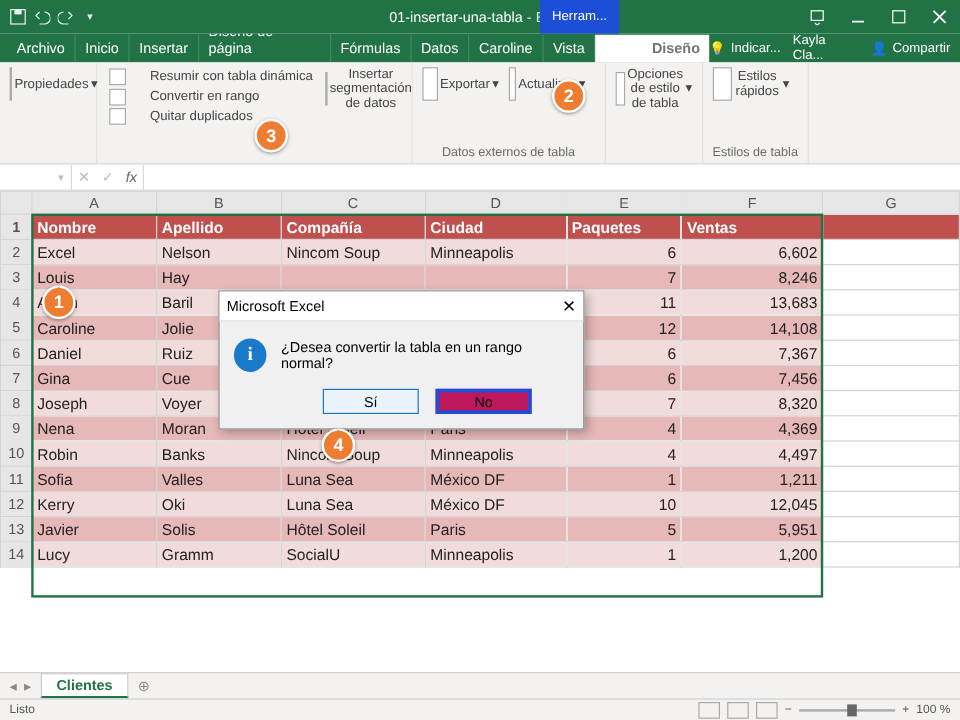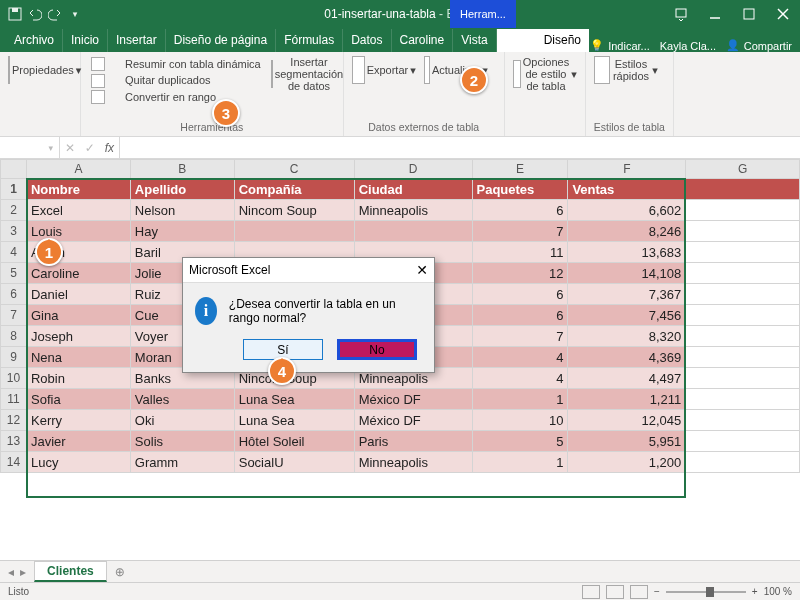--- a/index.html
+++ b/index.html
@@ -11,21 +11,21 @@
   .titlebar .qat span { width: 14px; height: 14px; display: inline-flex; align-items: center; justify-content: center; opacity: .9; }
   .titlebar .title { position: absolute; left: 0; right: 0; text-align: center; pointer-events: none; }
   .titlebar .title .app { color: #cfe8da; }
   .titlebar .tooltab { position: absolute; left: 450px; top: 0; height: 28px; background: #1d4ed8; padding: 0 10px; display: flex; align-items: center; font-size: 11px; }
   .titlebar .winbtns { margin-left: auto; display: flex; }
   .titlebar .winbtns div { width: 34px; height: 28px; display: flex; align-items: center; justify-content: center; }
 
   
   .tabsrow { background: #217346; height: 24px; display: flex; align-items: flex-end; color: #fff; font-size: 12px; padding-left: 6px; }
   .tabsrow .tab { padding: 4px 8px 5px; cursor: default; border-right: 1px solid rgba(255,255,255,.15); }
-  .tabsrow .tab.active { background: #fff; color: #000000; font-weight: 400; border: none; padding-left: 47px; }
+  .tabsrow .tab.active { background: #fff; color: #737373; font-weight: 700; border: none; padding-left: 47px; }
   .tabsrow .right { margin-left: auto; display: flex; align-items: center; gap: 10px; padding-right: 8px; font-size: 11px; }
   .tabsrow .right span { display: inline-flex; align-items: center; gap: 4px; }
 
   
   .ribbon { background: #f3f2f1; border-bottom: 1px solid #d8d8d8; height: 85px; display: flex; font-size: 11px; color: #444; }
   .group { border-right: 1px solid #e1e1e1; padding: 4px 8px 0; display: flex; flex-direction: column; justify-content: space-between; }
   .group .body { flex: 1; }
   .group .label { text-align: center; color: #6a6a6a; font-size: 10.5px; padding: 2px 0 3px; }
   .bigbtn { display: flex; flex-direction: row; align-items: center; gap: 2px; width: 64px; text-align: center; line-height: 1.1; }
   .bigbtn .ic { width: 28px; height: 28px; border: 1px solid #aaa; background: #fff; }
@@ -59,21 +59,21 @@
 
   
   .status { position: absolute; bottom: 0; left: 0; right: 0; height: 18px; background: #f3f2f1; border-top: 1px solid #d0d0d0; display: flex; align-items: center; font-size: 10px; color: #555; }
   .status .ready { padding: 0 8px; }
   .status .right { margin-left: auto; display: flex; align-items: center; gap: 6px; padding-right: 8px; }
   .status .vbtn { width: 18px; height: 14px; border: 1px solid #aaa; }
   .status .slider { width: 80px; height: 2px; background: #aaa; position: relative; }
   .status .slider::after { content:""; position:absolute; left:40px; top:-4px; width:8px; height:10px; background:#666; }
 
   
-  .dialog { position: absolute; left: 182px; top: 257px; width: 253px; background: #f0f0f0; border: 1px solid #888; box-shadow: 3px 3px 8px rgba(0,0,0,.3); font-size: 12px; }
+  .dialog { position: absolute; left: 182px; top: 242px; width: 305px; background: #f0f0f0; border: 1px solid #888; box-shadow: 3px 3px 8px rgba(0,0,0,.3); font-size: 12px; }
   .dialog .dtitle { background: #fff; border-bottom: 1px solid #ddd; padding: 4px 6px; display: flex; justify-content: space-between; align-items: center; }
   .dialog .dbody { padding: 14px 12px; display: flex; align-items: center; gap: 12px; }
   .dialog .dicon { width: 28px; height: 28px; border-radius: 50%; background: #1979ca; color: #fff; font-weight: bold; font-family: Georgia, serif; display: flex; align-items: center; justify-content: center; font-size: 16px; }
   .dialog .dbtns { display: flex; justify-content: center; gap: 14px; padding: 0 12px 12px; }
   .dialog .dbtns button { width: 80px; height: 21px; background: #be185d; border: 3px solid #1d4ed8; font-size: 12px; }
   .dialog .dbtns button.primary { border: 1px solid #1979ca; background: #eaf3fb; margin-left: 43px; }
 
   
   .callout { position: absolute; width: 28px; height: 28px; border-radius: 50%; background: #ed7d31; color: #fff; font-weight: bold; display: flex; align-items: center; justify-content: center; font-size: 15px; box-shadow: 0 1px 3px rgba(0,0,0,.4); border: 2px solid #fff; }
   .callout.pointer::after { content:""; position:absolute; top:-6px; left:50%; transform:translateX(-50%); border:5px solid transparent; border-bottom-color:#ed7d31; }
@@ -164,33 +164,32 @@
   </div>
   <div class="group">
     <div class="body hstack">
       <div class="vstack">
         <div class="smallbtn">
             <span class="ic"></span>
             <span>Resumir con tabla dinámica</span>
           </div>
         <div class="smallbtn">
             <span class="ic"></span>
-            <span>Quitar duplicados</span>
+            <span>Convertir en rango</span>
           </div>
         <div class="smallbtn">
             <span class="ic"></span>
-            <span>Convertir en rango</span>
+            <span>Quitar duplicados</span>
           </div>
       </div>
       <div class="bigbtn">
           <div class="ic"></div>
           <span>Insertar segmentación de datos</span>
         </div>
     </div>
-    <div class="label">Herramientas</div>
   </div>
   <div class="group">
     <div class="body hstack">
       <div class="bigbtn"><div class="ic"></div><span>Exportar</span> ▾</div>
       <div class="bigbtn"><div class="ic"></div><span>Actualizar</span> ▾</div>
       <div class="vstack" style="gap:3px;padding-top:4px;">
         <span class="ic" style="width:16px;height:16px;"></span>
         <span class="ic" style="width:16px;height:16px;"></span>
         <span class="ic" style="width:16px;height:16px;"></span>
       </div>

